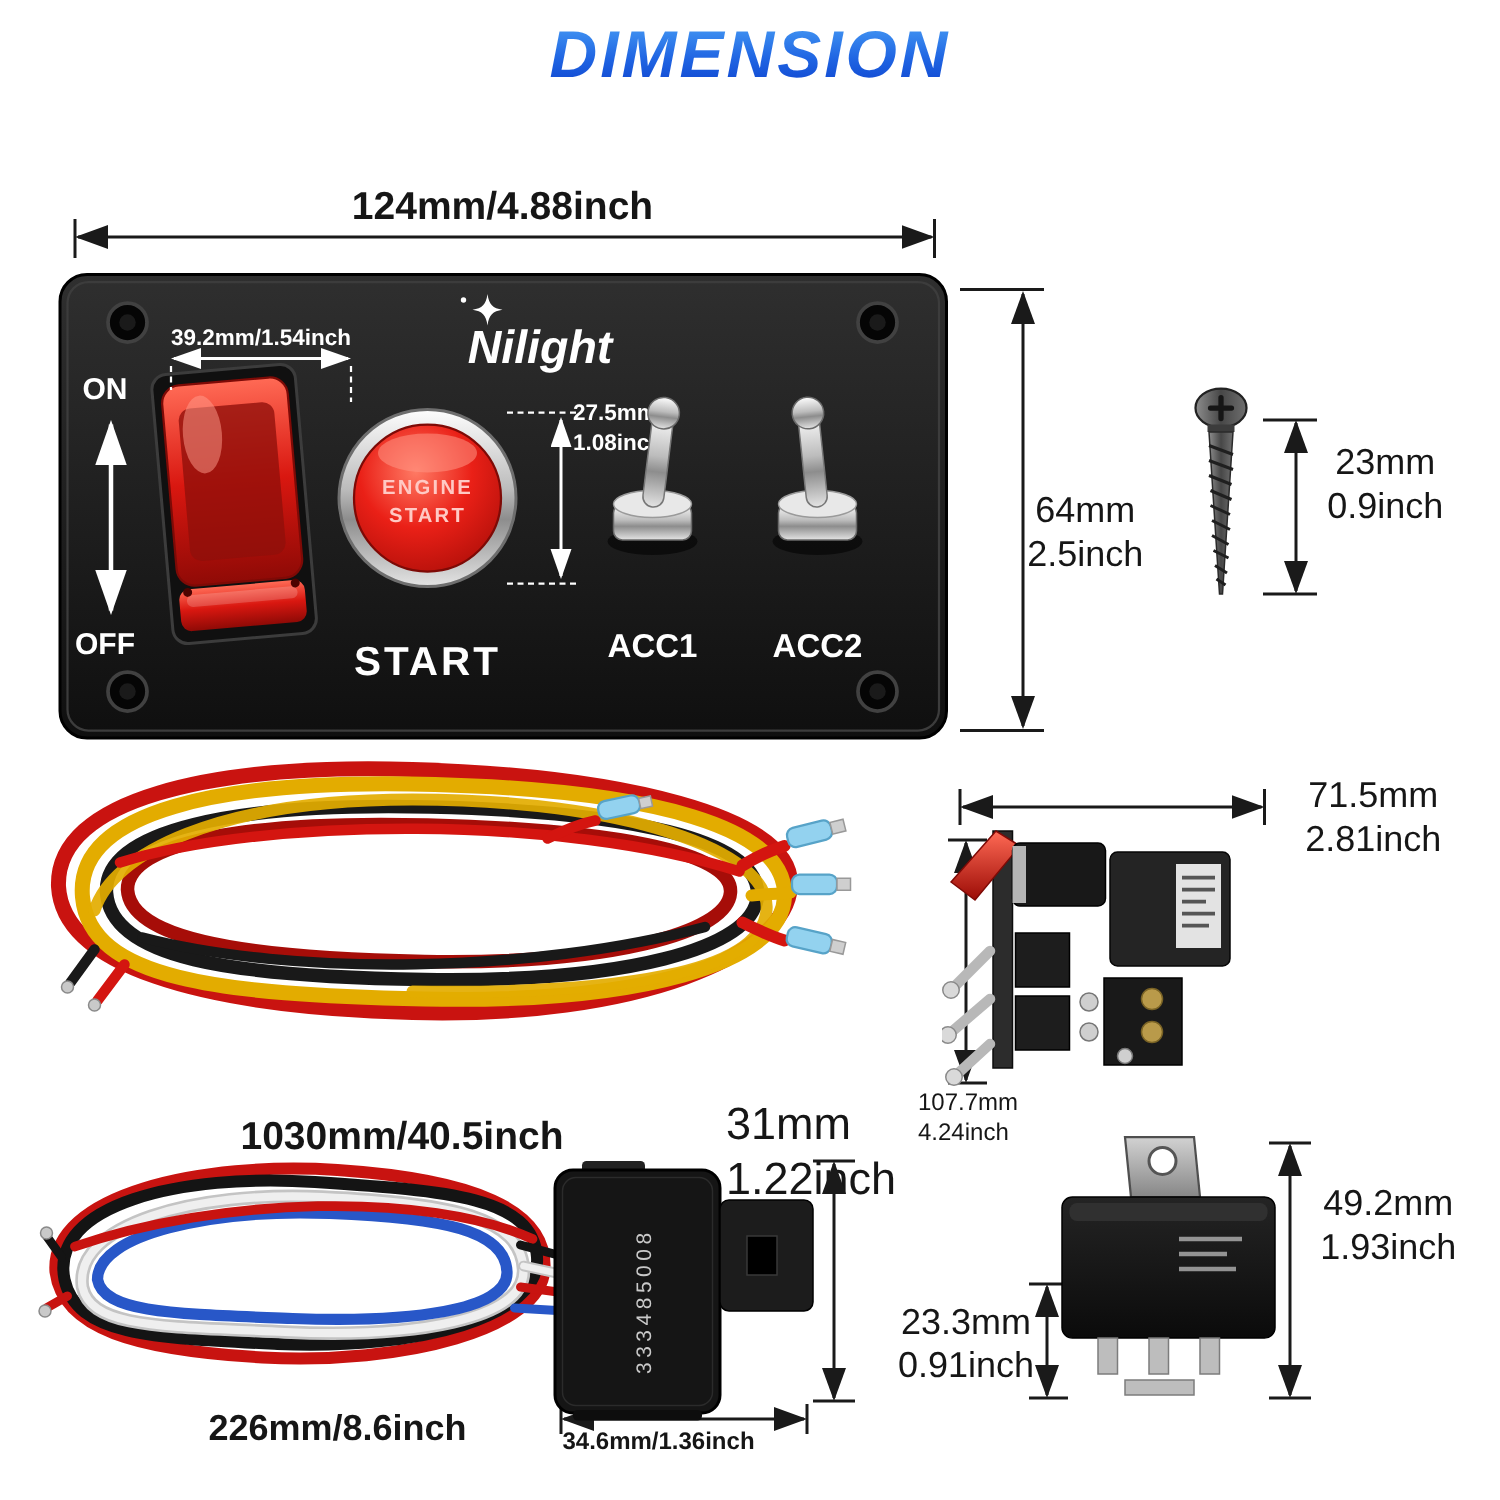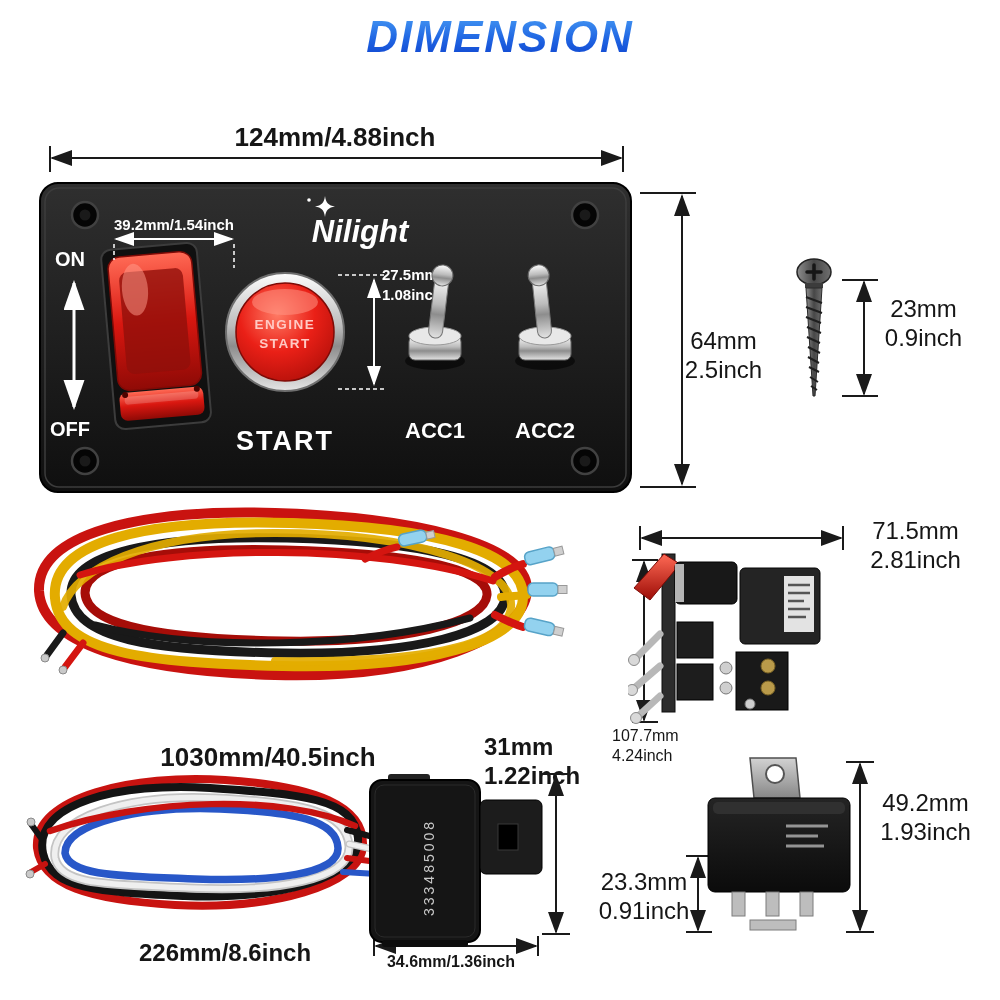--- a/index.html
+++ b/index.html
@@ -15,21 +15,21 @@
   }
   @supports (-webkit-background-clip: text){
     .title{
       background:linear-gradient(180deg,#4aa0f6 0%,#1f64e2 55%,#0c3fcc 100%);
       -webkit-background-clip:text;-webkit-text-fill-color:transparent;
     }
   }
   .lbl{position:absolute;color:#161616;line-height:1.22;white-space:nowrap;}
   .big{font-size:26px;font-weight:600;}
   .side{font-size:24px;font-weight:500;}
-  .mid{font-size:24px;font-weight:700;}
+  .mid{font-size:30px;font-weight:400;}
   .small{font-size:16px;font-weight:500;}
   .ctr{text-align:center;}
   svg{display:block;}
 </style>
 </head>
 <body>
 
 <div class="title">DIMENSION</div>
 
 <div class="lbl big ctr" style="left:150px;top:122px;width:370px;">124mm/4.88inch</div>
@@ -56,21 +56,21 @@
   <div>4.24inch</div>
 </div>
 
 <div class="lbl mid" style="left:484px;top:732px;">
   <div>31mm</div>
   <div>1.22inch</div>
 </div>
 
 <div class="lbl side ctr" style="left:80px;top:938px;width:290px;font-weight:700;">226mm/8.6inch</div>
 
-<div class="lbl small ctr" style="left:356px;top:952px;width:190px;font-weight:600;">34.6mm/1.36inch</div>
+<div class="lbl small ctr" style="left:344px;top:952px;width:190px;font-weight:600;">34.6mm/1.36inch</div>
 
 <div class="lbl side ctr" style="left:596px;top:848px;width:96px;margin-top:19px;">
   <div>23.3mm</div>
   <div>0.91inch</div>
 </div>
 
 <div class="lbl side ctr" style="left:868px;top:788px;width:115px;">
   <div>49.2mm</div>
   <div>1.93inch</div>
 </div>

